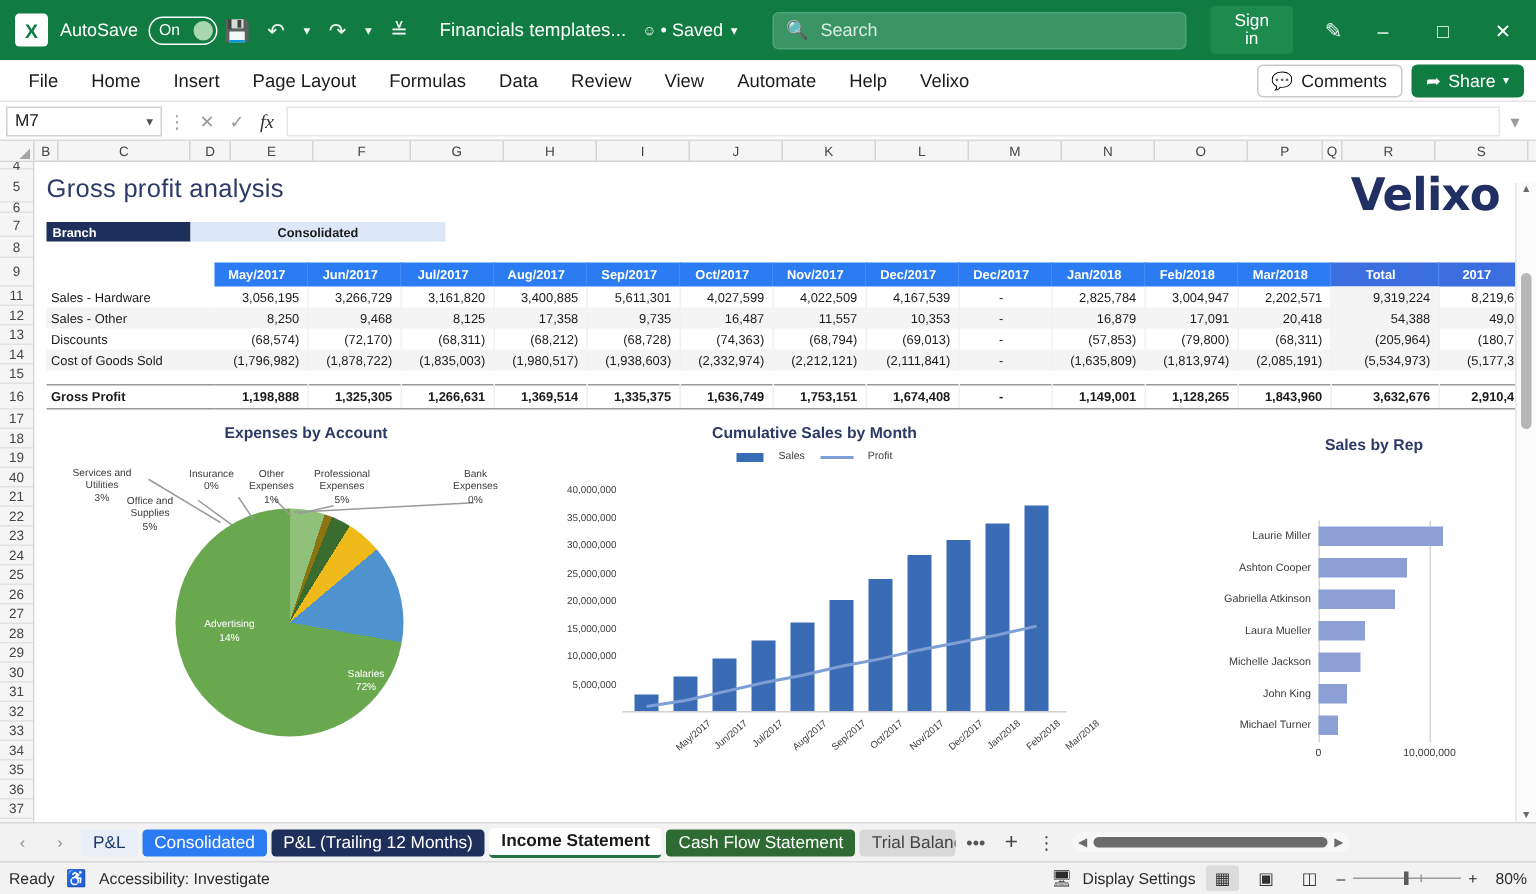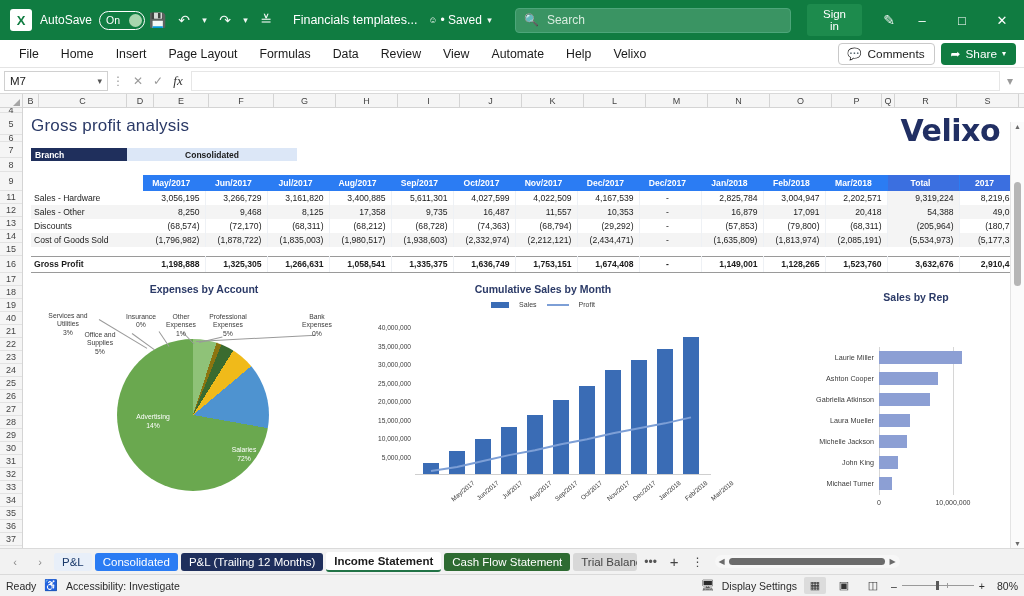--- a/index.html
+++ b/index.html
@@ -443,62 +443,62 @@
             </tr>
             <tr>
               <td class="lbl">Discounts</td>
               <td>(68,574)</td>
               <td>(72,170)</td>
               <td>(68,311)</td>
               <td>(68,212)</td>
               <td>(68,728)</td>
               <td>(74,363)</td>
               <td>(68,794)</td>
-              <td>(29,292)</td>
+              <td>(69,013)</td>
               <td style="text-align:center">-</td>
               <td>(57,853)</td>
               <td>(79,800)</td>
               <td>(68,311)</td>
               <td class="totc">(205,964)</td>
               <td>(180,7</td>
             </tr>
             <tr class="alt">
               <td class="lbl">Cost of Goods Sold</td>
               <td>(1,796,982)</td>
               <td>(1,878,722)</td>
               <td>(1,835,003)</td>
               <td>(1,980,517)</td>
               <td>(1,938,603)</td>
               <td>(2,332,974)</td>
               <td>(2,212,121)</td>
-              <td>(2,434,471)</td>
+              <td>(2,111,841)</td>
               <td style="text-align:center">-</td>
               <td>(1,635,809)</td>
               <td>(1,813,974)</td>
               <td>(2,085,191)</td>
               <td class="totc">(5,534,973)</td>
               <td>(5,177,3</td>
             </tr>
             <tr class="spacer">
               <td colspan="15"></td>
             </tr>
             <tr class="gp">
               <td class="lbl">Gross Profit</td>
               <td>1,198,888</td>
               <td>1,325,305</td>
               <td>1,266,631</td>
-              <td>1,058,541</td>
+              <td>1,369,514</td>
               <td>1,335,375</td>
               <td>1,636,749</td>
               <td>1,753,151</td>
               <td>1,674,408</td>
               <td style="text-align:center">-</td>
               <td>1,149,001</td>
               <td>1,128,265</td>
-              <td>1,523,760</td>
+              <td>1,843,960</td>
               <td>3,632,676</td>
               <td>2,910,4</td>
             </tr>
           </tbody>
         </table>
 
         <div class="chartzone">
 
           <div class="chart-pie">
             <div class="ctitle">Expenses by Account</div>

